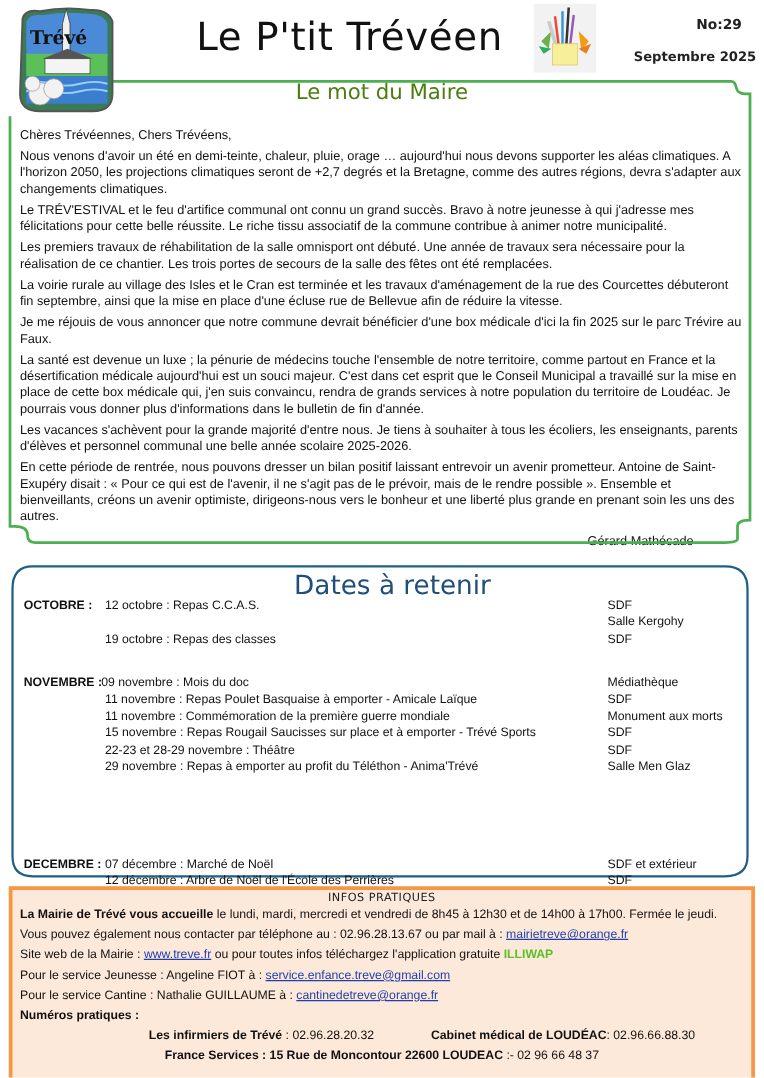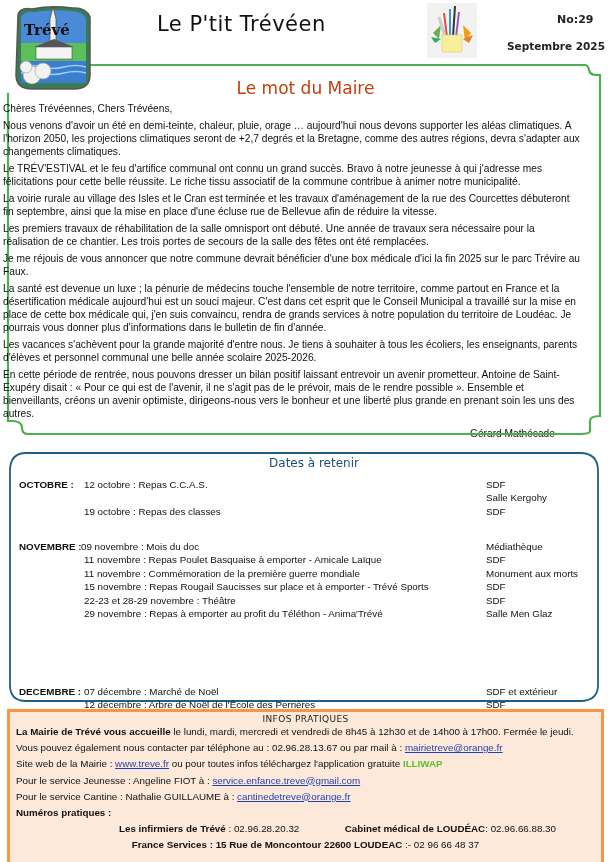--- a/index.html
+++ b/index.html
@@ -1,35 +1,35 @@
 <!DOCTYPE html>
 <html><head>
 <meta charset="utf-8">
 <style>
   * { box-sizing: border-box; margin: 0; padding: 0; }
   html, body { width: 611px; height: 862px; background: #ffffff; overflow: hidden; }
   body { position: relative; font-family: "Liberation Sans", sans-serif; color: #000; }
 
   
   .logo { position: absolute; left: 12px; top: 5px; width: 82px; height: 88px; z-index: 3; }
-  .title { position: absolute; left: 157px; top: 12px; font-family: "DejaVu Sans", sans-serif; font-size: 21px; letter-spacing: 0.5px; color: #111; font-weight: normal; }
+  .title { position: absolute; left: 157px; top: 12px; font-family: "DejaVu Sans", sans-serif; font-size: 31px; letter-spacing: 0.5px; color: #111; font-weight: normal; }
   .pencils { position: absolute; left: 427px; top: 3px; width: 50px; height: 55px; background: #f2f2f2; }
   .issue-no { position: absolute; left: 557px; top: 13px; font-size: 11px; font-weight: bold; color: #222; font-family: "DejaVu Sans", sans-serif; }
   .issue-date { position: absolute; left: 507px; top: 40px; font-size: 10.5px; font-weight: bold; color: #222; font-family: "DejaVu Sans", sans-serif; }
 
   
   .maire-frame { position: absolute; left: 0; top: 0; width: 611px; height: 450px; pointer-events: none; z-index: 1; }
-  .maire-title { position: absolute; left: 0; width: 611px; top: 78px; text-align: center; font-family: "DejaVu Sans", sans-serif; font-size: 17px; color: #c2410c; }
-  .maire-body { position: absolute; left: 3px; top: 102px; width: 580px; font-size: 10.2px; line-height: 13px; color: #111; z-index: 2; }
+  .maire-title { position: absolute; left: 0; width: 611px; top: 64px; text-align: center; font-family: "DejaVu Sans", sans-serif; font-size: 17px; color: #4d7c0f; }
+  .maire-body { position: absolute; left: 16px; top: 102px; width: 580px; font-size: 10.2px; line-height: 13px; color: #111; z-index: 2; }
   .maire-body p { margin-bottom: 4px; }
   .signature { position: absolute; left: 470px; top: 428px; font-size: 10.2px; color: #111; }
 
   
   .dates-frame { position: absolute; left: 0; top: 445px; width: 611px; height: 265px; pointer-events: none; }
-  .dates-title { position: absolute; left: 0; width: 611px; top: 456px; text-align: center; font-family: "DejaVu Sans", sans-serif; font-size: 12px; color: #1f4e79; padding-left: 17px; }
+  .dates-title { position: absolute; left: 0; width: 611px; top: 456px; text-align: center; font-family: "DejaVu Sans", sans-serif; font-size: 21px; color: #1f4e79; padding-left: 17px; }
   .month-block { position: absolute; left: 19px; font-size: 9.8px; color: #111; }
   .event-row { position: relative; height: 13.4px; line-height: 13.4px; white-space: nowrap; }
   .month-label { position: absolute; left: 0; font-weight: bold; }
   .event-text { position: absolute; }
   .event-place { position: absolute; left: 467px; }
 
   
   .infos { position: absolute; left: 7px; top: 709px; width: 597px; height: 164px; background: #fde9d9; border: 3px solid #f79646; }
   .infos-title { text-align: center; font-family: "DejaVu Sans", sans-serif; font-size: 9px; letter-spacing: 0.4px; margin-top: 2px; color: #222; }
   .infos-line { font-size: 9.8px; line-height: 16.2px; padding-left: 6px; color: #111; white-space: nowrap; }
@@ -82,22 +82,22 @@
 <svg class="maire-frame" viewBox="0 0 611 450">
   <path d="M88 65 L585 65 Q588 65 589 70 Q590 75 596 75 L600 75 L600 416 Q590 416 590 421 L590 431 Q590 434 580 434 L28 434 Q22 434 22 428 Q22 421 12 421 L8 421 L8 93" fill="none" stroke="#4caf50" stroke-width="2.2"></path>
 </svg>
 
 <div class="maire-title">Le mot du Maire</div>
 
 <div class="maire-body">
   <p>Chères Trévéennes, Chers Trévéens,</p>
   <p>Nous venons d'avoir un été en demi-teinte, chaleur, pluie, orage … aujourd'hui nous devons supporter les aléas climatiques. A l'horizon 2050, les projections climatiques seront de +2,7 degrés et la Bretagne, comme des autres régions, devra s'adapter aux changements climatiques.</p>
   <p>Le TRÉV'ESTIVAL et le feu d'artifice communal ont connu un grand succès.  Bravo à notre jeunesse à qui j'adresse mes félicitations pour cette belle réussite.  Le riche tissu associatif de la commune contribue à animer notre municipalité.</p>
+  <p>Les premiers travaux de réhabilitation de la salle omnisport ont débuté. Une année de travaux sera nécessaire pour la réalisation de ce chantier. Les trois portes de secours de la salle des fêtes ont été remplacées.</p>
   <p>La voirie rurale au village des Isles et le Cran est terminée et les travaux d'aménagement de la rue des Courcettes débuteront fin septembre, ainsi que la mise en place d'une écluse rue de Bellevue afin de réduire la vitesse.</p>
-  <p>Les premiers travaux de réhabilitation de la salle omnisport ont débuté. Une année de travaux sera nécessaire pour la réalisation de ce chantier. Les trois portes de secours de la salle des fêtes ont été remplacées.</p>
   <p>Je me réjouis de vous annoncer que notre commune devrait bénéficier d'une box médicale d'ici la fin 2025 sur le parc Trévire au Faux.</p>
   <p>La santé est devenue un luxe ; la pénurie de médecins touche l'ensemble de notre territoire, comme partout en France et la désertification médicale aujourd'hui est un souci majeur.  C'est dans cet esprit que le Conseil Municipal a travaillé sur la mise en place de cette box médicale qui, j'en suis convaincu, rendra de grands services à notre population du territoire de Loudéac. Je pourrais vous donner plus d'informations dans le bulletin de fin d'année.</p>
   <p>Les vacances s'achèvent pour la grande majorité d'entre nous. Je tiens à souhaiter à tous les écoliers, les enseignants, parents d'élèves et personnel communal une belle année scolaire 2025-2026.</p>
   <p>En cette période de rentrée, nous pouvons dresser un bilan positif laissant entrevoir un avenir prometteur.  Antoine de Saint-Exupéry disait : « Pour ce qui est de l'avenir, il ne s'agit pas de le prévoir, mais de le rendre possible ».  Ensemble et bienveillants, créons un avenir optimiste, dirigeons-nous vers le bonheur et une liberté plus grande en prenant soin les uns des autres.</p>
 </div>
 <div class="signature">Gérard Mathécade</div>
 
 <svg class="dates-frame" viewBox="0 0 611 265">
   <path d="M26 8 L580 8 Q598 8 598 26 L598 240 Q598 256 580 256 L26 256 Q10 256 10 240 L10 26 Q10 8 26 8 Z" fill="none" stroke="#1f5f86" stroke-width="1.8"></path>
 </svg>

